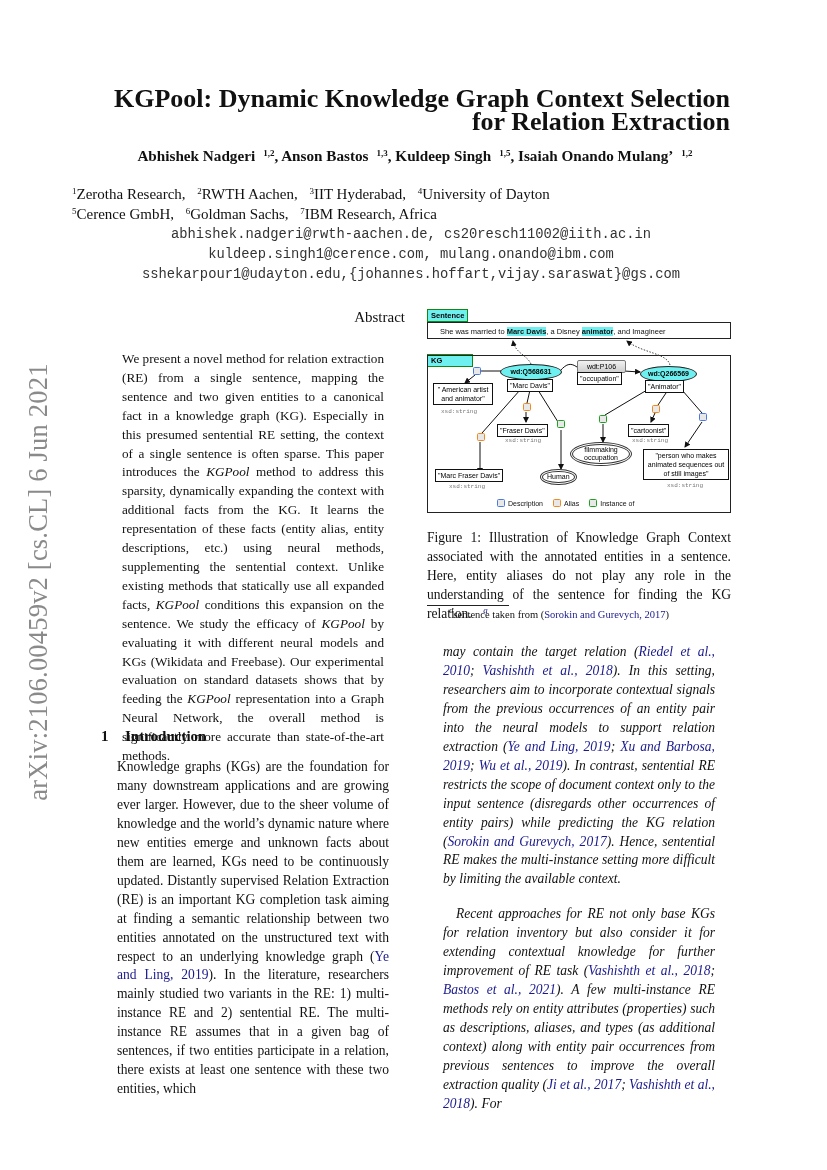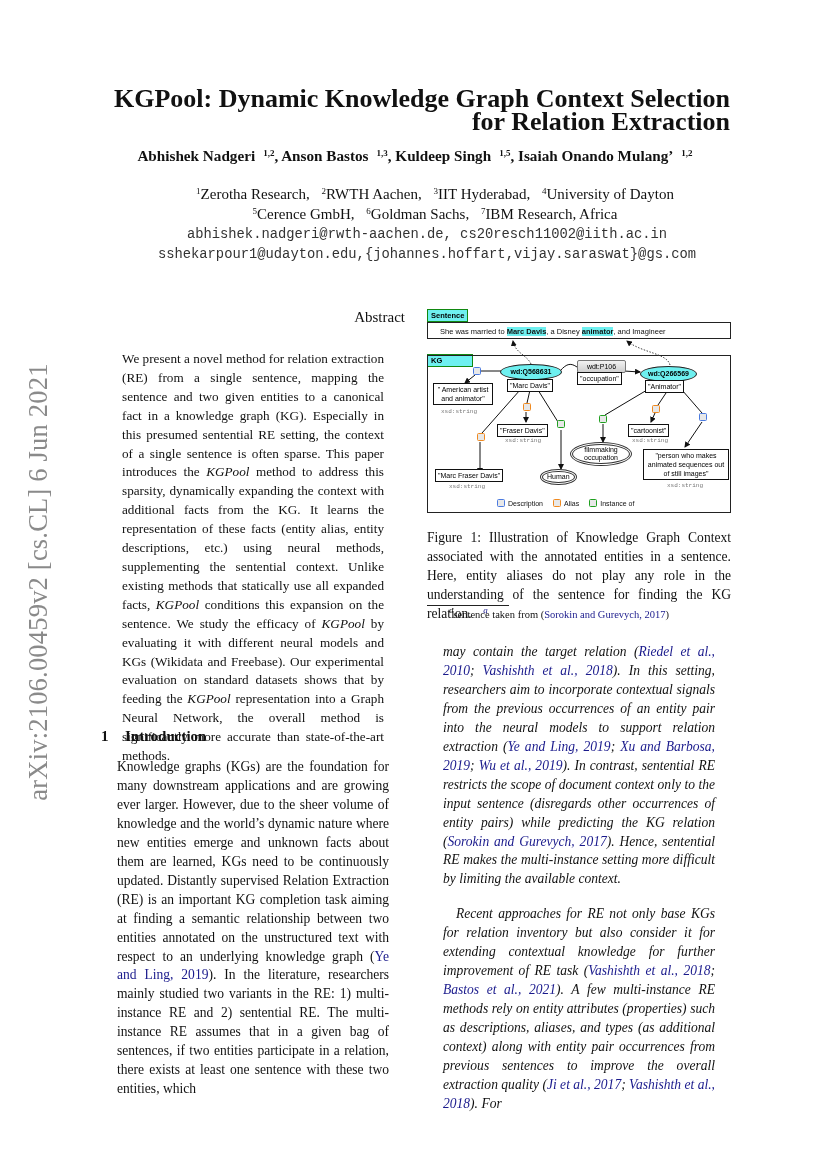--- a/index.html
+++ b/index.html
@@ -1,22 +1,22 @@
 <!DOCTYPE html>
 <html><head>
 <meta charset="utf-8">
 <style>
   html, body { margin: 0; padding: 0; background: #ffffff; }
   body { width: 827px; height: 1170px; position: relative; overflow: hidden; font-family: "Liberation Serif", "DejaVu Serif", serif; color: #111; }
   .arxiv-stamp { position: absolute; left: 18px; top: 372px; width: 40px; height: 420px; }
   .arxiv-stamp span { position: absolute; left: 50%; top: 50%; transform: translate(-50%,-50%) rotate(-90deg); white-space: nowrap; font-family: "Liberation Serif", serif; font-size: 26.5px; color: #8a8a8a; letter-spacing: 0.2px; }
   .title { position: absolute; left: 100px; width: 630px; top: 88px; text-align: right; font-weight: bold; font-size: 26px; line-height: 22.5px; }
   .authors { position: absolute; left: 80px; width: 670px; top: 146px; text-align: center; font-weight: bold; font-size: 15.2px; line-height: 20px; }
-  .affils { position: absolute; left: 96px; width: 670px; top: 185px; text-align: center; font-size: 15px; line-height: 19.5px; }
-  .emails { position: absolute; left: 92px; width: 670px; top: 225px; text-align: center; font-family: "Liberation Mono", monospace; font-size: 13.8px; line-height: 19.8px; color: #333; }
+  .affils { position: absolute; left: 64px; width: 670px; top: 185px; font-size: 15px; line-height: 19.5px; }
+  .emails { position: absolute; left: 76px; width: 670px; top: 225px; text-align: center; font-family: "Liberation Mono", monospace; font-size: 13.8px; line-height: 19.8px; color: #333; }
   sup { font-size: 9px; vertical-align: 5px; line-height: 0; padding-left: 8px; }
   .col { position: absolute; width: 304px; font-size: 13.55px; line-height: 18.95px; text-align: justify; hyphens: manual; }
   .col-left { left: 101px; }
   .col-right { left: 427px; font-style: italic; }
   .abs-head { position: absolute; left: 101px; width: 304px; top: 309px; text-align: right; font-weight: normal; font-size: 15px; }
   .abs-body { top: 334px; padding: 0 5px; width: 294px; font-size: 13.2px; line-height: 18.9px; }
   .sec-head { position: absolute; left: 101px; top: 728px; font-weight: bold; font-size: 15px; }
   .sec-head .num { display: inline-block; width: 24px; }
   .intro-body { top: 742px; }
   .cite { color: #1a1a8c; }
@@ -75,20 +75,21 @@
   </div>
   <div>
     <sup>5</sup><span>Cerence GmbH</span>,
     <sup>6</sup><span>Goldman Sachs</span>,
     <sup>7</sup><span>IBM Research, Africa</span>
   </div>
 </div>
 
 <div class="emails">
   <div>abhishek.nadgeri@rwth-aachen.de, cs20resch11002@iith.ac.in</div>
+  <div>kuldeep.singh1@cerence.com, mulang.onando@ibm.com</div>
   <div>sshekarpour1@udayton.edu,{johannes.hoffart,vijay.saraswat}@gs.com</div>
 </div>
 
 <div class="abs-head">Abstract</div>
 <div class="col col-left abs-body">
   <p class="p">
     <span>We present a novel method for relation extraction (RE) from a single sentence, mapping the sentence and two given entities to a canonical fact in a knowledge graph (KG). Especially in this presumed sentential RE setting, the context of a single sentence is often sparse. This paper introduces the </span><em>KGPool</em><span> method to address this sparsity, dynamically expanding the context with additional facts from the KG. It learns the representation of these facts (entity alias, entity descriptions, etc.) using neural methods, supplementing the sentential context. Unlike existing methods that statically use all expanded facts, </span><em>KGPool</em><span> conditions this expansion on the sentence. We study the efficacy of </span><em>KGPool</em><span> by evaluating it with different neural models and KGs (Wikidata and Freebase). Our experimental evaluation on standard datasets shows that by feeding the </span><em>KGPool</em><span> representation into a Graph Neural Network, the overall method is significantly more accurate than state-of-the-art methods.</span>
   </p>
 </div>
 

